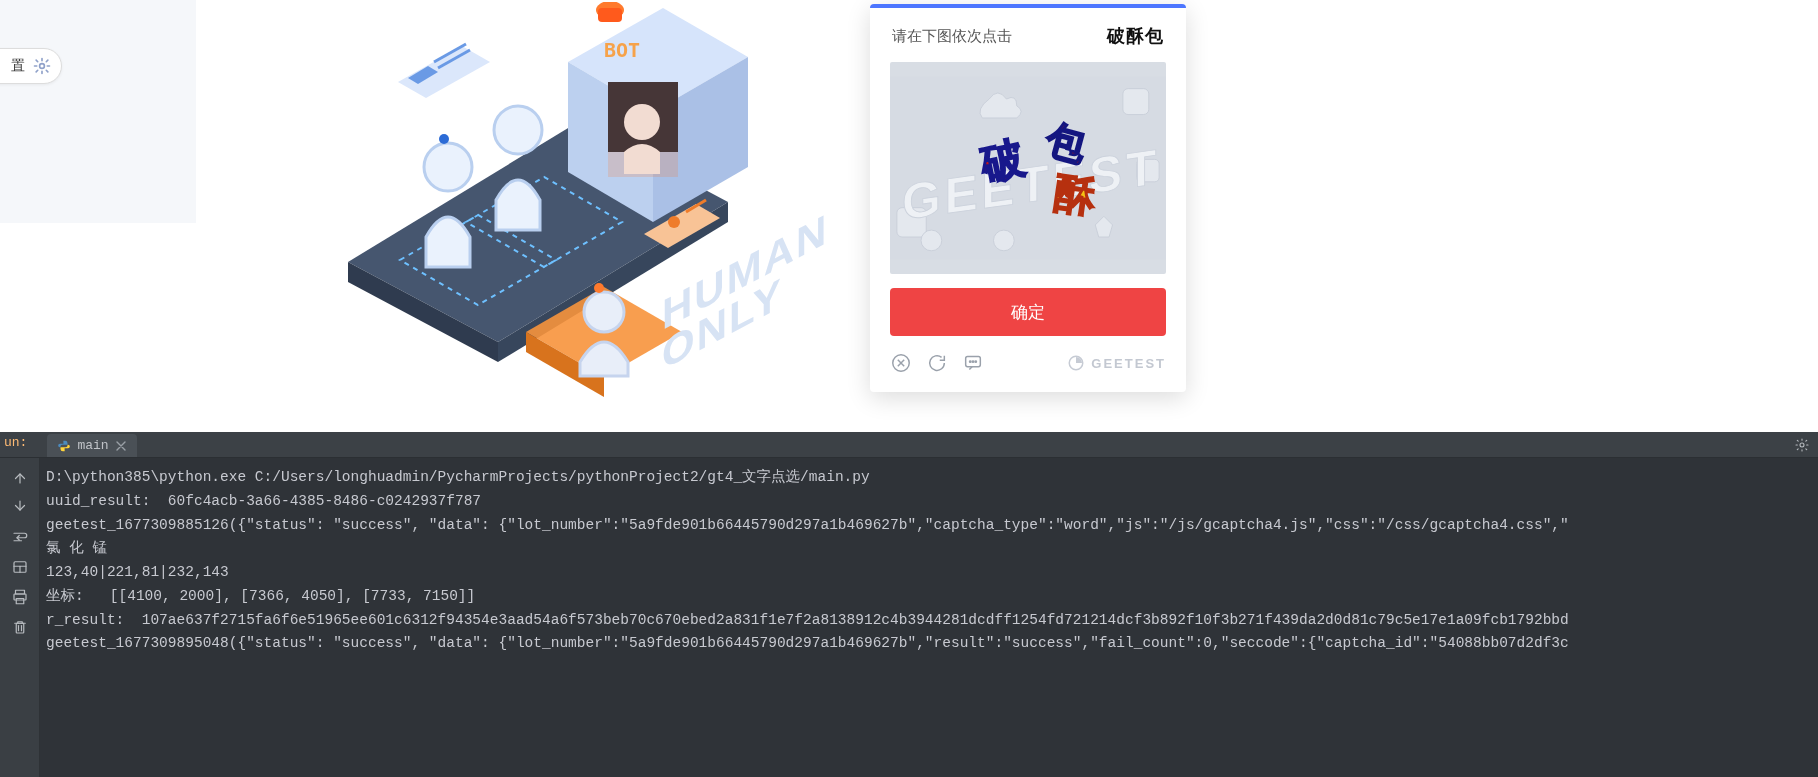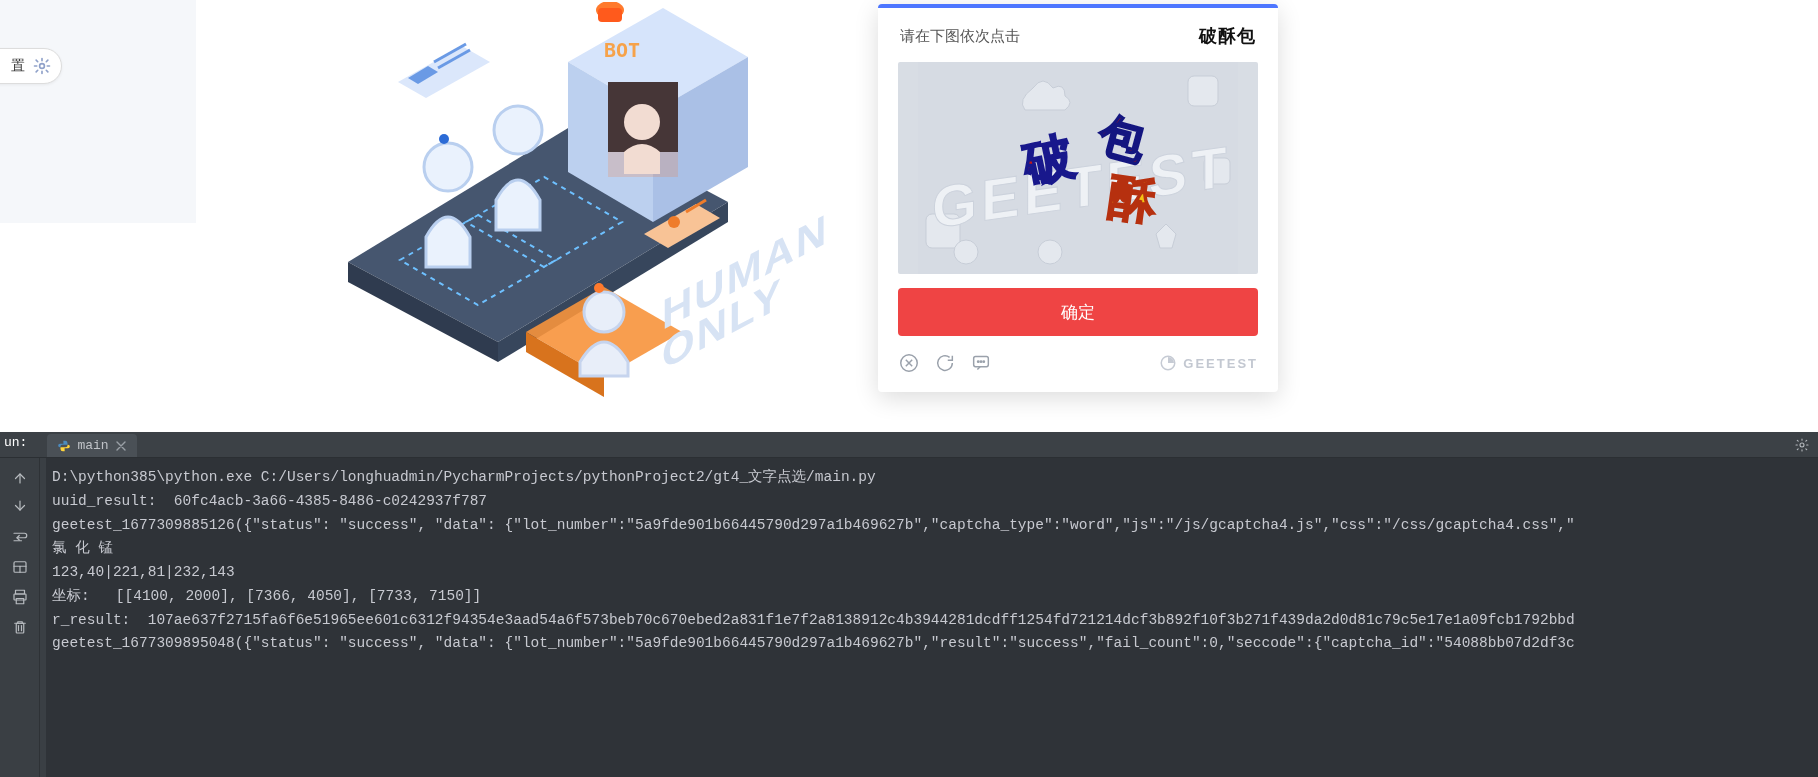--- a/index.html
+++ b/index.html
@@ -63,26 +63,25 @@
   color:#d7e3f4;
   line-height:.95;
 }
 .human-only span{display:block;}
 
 
 .captcha {
   position:absolute;
   top: 4px;
   left: 870px;
-  width: 400px;
+  width: 316px;
   background:#ffffff;
   border-radius:4px;
   box-shadow: 0 6px 24px rgba(0,0,0,.14);
   border-top: 4px solid #4d76ff;
-  margin-left: 8px;
 }
 .captcha-head {
   display:flex; justify-content:space-between; align-items:center;
   padding: 16px 22px 10px;
 }
 .captcha-head .instr { color:#555; font-size:15px; }
 .captcha-head .target { color:#111; font-size:18px; font-weight:800; letter-spacing:1px;}
 .captcha-img {
   margin: 4px 20px 0;
   height: 212px;
@@ -125,41 +124,41 @@
   display:flex;
   flex-direction:column;
 }
 .ide-tabbar {
   height:26px;
   background:#3c4146;
   border-bottom:1px solid #2b2f33;
   display:flex; align-items:flex-end;
 }
 .ide-runlabel {
-  color:#ffffff;
+  color:#fdba74;
   font-size:13px;
   padding:0 8px 4px 4px;
   align-self:center;
 }
 .ide-tab {
   display:flex; align-items:center; gap:6px;
   background:#4a5056;
   padding:4px 10px;
   border-top-left-radius:4px; border-top-right-radius:4px;
   margin-left:12px;
   font-size:13px;
 }
 .py-icon svg{width:14px;height:14px;display:block;}
 .tab-close { width:12px;height:12px; }
 .ide-settings-gear {
   margin-left:auto; margin-right:8px; align-self:center;
   width:16px;height:16px; cursor:pointer;
 }
 
-.ide-body { flex:1; display:flex; overflow:hidden;gap:6px; }
+.ide-body { flex:1; display:flex; overflow:hidden; }
 .ide-gutter {
   width:40px;
   background:#3a3f44;
   border-right:1px solid #2e3236;
   display:flex; flex-direction:column; align-items:center;
   gap:12px; padding-top:10px;
 }
 .gicon{width:18px;height:18px;cursor:pointer;}
 .gicon path, .gicon rect, .gicon polyline, .gicon line{stroke:#b8bcc0;stroke-width:1.6;fill:none;stroke-linecap:round;stroke-linejoin:round;}
 

